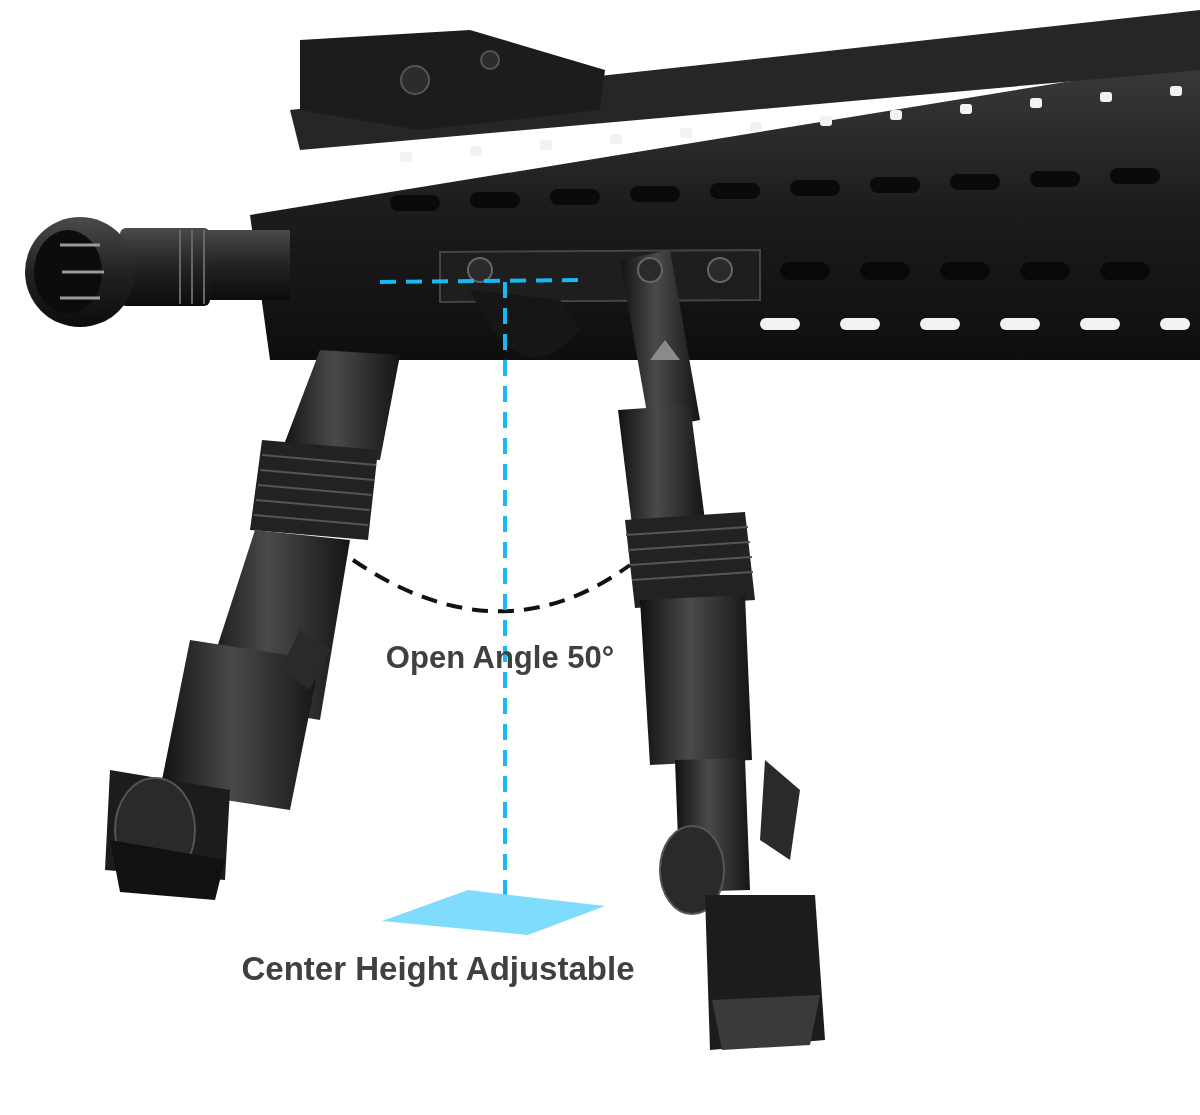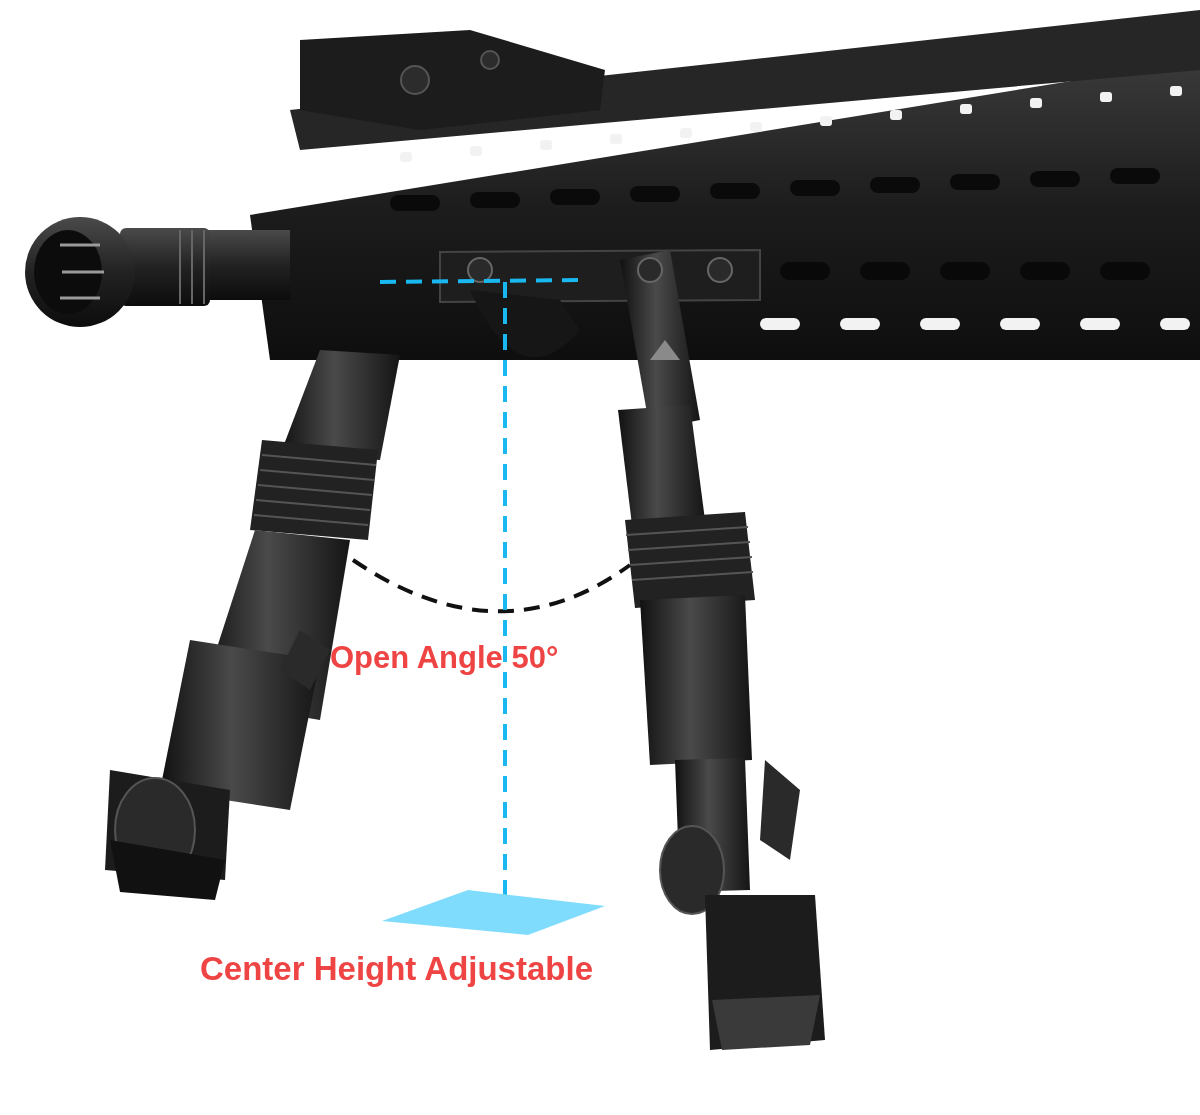--- a/index.html
+++ b/index.html
@@ -1,23 +1,23 @@
 <!DOCTYPE html>
 <html><head>
 <meta charset="utf-8">
 <style>
   html, body { margin: 0; padding: 0; background: #ffffff; }
   body { width: 1200px; height: 1115px; position: relative; overflow: hidden;
          font-family: "Liberation Sans", sans-serif; }
   .stage { position: absolute; left: 0; top: 0; width: 1200px; height: 1115px; }
   svg.art { position: absolute; left: 0; top: 0; }
-  .label { position: absolute; color: #ef4444; font-weight: bold; 
+  .label { position: absolute; color: #404040; font-weight: bold; text-align: center;
            font-family: "Liberation Sans", sans-serif; }
   .label-angle { left: 330px; top: 640px; width: 340px; font-size: 31px; }
-  .label-height { left: 200px; top: 948px; width: 520px; font-size: 33px; line-height: 42px; }
+  .label-height { left: 178px; top: 948px; width: 520px; font-size: 33px; line-height: 42px; }
 </style>
 </head>
 <body>
 
 <div class="stage">
   <svg class="art" width="1200" height="1115" viewBox="0 0 1200 1115">
     <defs>
       <linearGradient id="rail" x1="0" y1="0" x2="0" y2="1">
         <stop offset="0" stop-color="#3a3a3a"></stop>
         <stop offset="0.5" stop-color="#1c1c1c"></stop>

